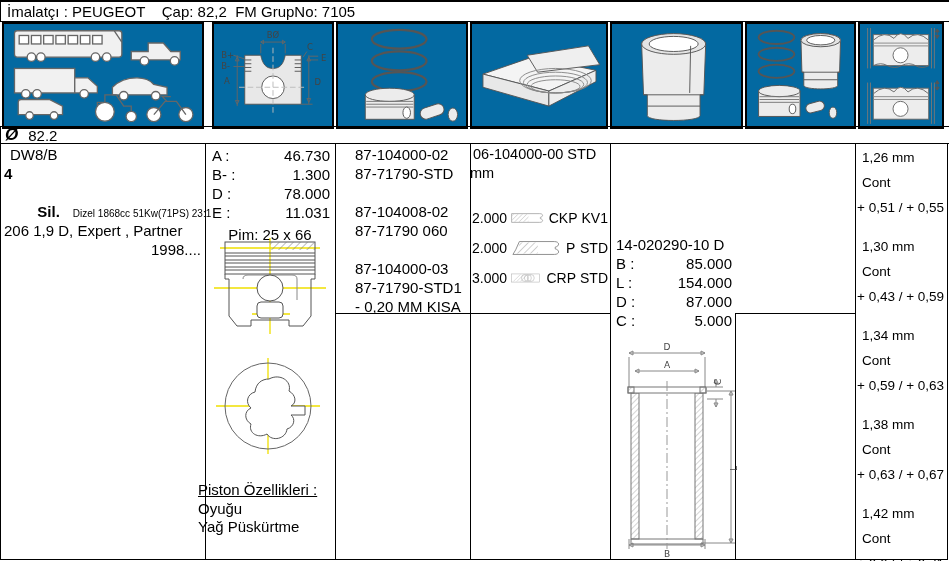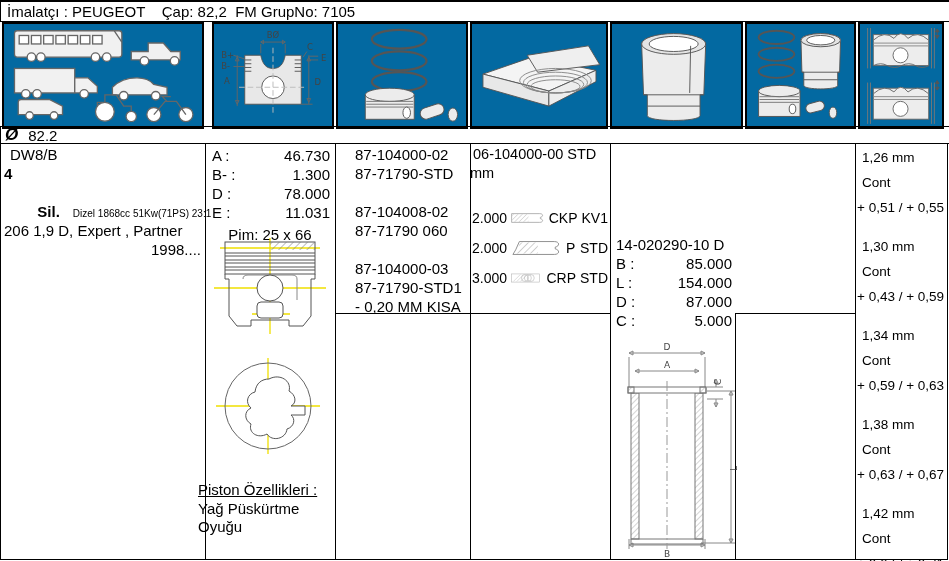--- a/index.html
+++ b/index.html
@@ -294,22 +294,22 @@
     <svg class="abs" style="left:216px;top:215px;" width="104" height="96" viewBox="0 0 104 96">
       <g stroke="#f0df00" stroke-width="1.3">
           <path d="M52,0 V96 M0,48 H104"></path>
         </g>
       <circle cx="52" cy="48" r="43" fill="none" stroke="#666"></circle>
       <path d="M53,21 C64,15 76,23 73,33 C80,37 81,45 75,48 L89,48 L89,57 L75,57 C80,61 78,69 71,71 C70,81 56,84 51,76 C42,81 32,75 35,66 C28,62 28,53 35,50 C29,45 31,36 39,34 C40,25 46,21 53,21 Z" fill="#fff" stroke="#555"></path>
     </svg>
 
     <div class="abs" style="left:198px;top:338px;width:126px;line-height:18.5px;">
       <div class="underl">Piston Özellikleri :</div>
+      <div>Oyuğu</div>
       <div>Yağ Püskürtme</div>
-      <div>Oyuğu</div>
     </div>
 
     <div class="abs" style="left:355px;top:2px;width:126px;">
       <div class="line">87-104000-02</div>
       <div class="line">87-71790-STD</div>
       <div class="line"></div>
       <div class="line">87-104008-02</div>
       <div class="line">87-71790 060</div>
       <div class="line"></div>
       <div class="line">87-104000-03</div>

